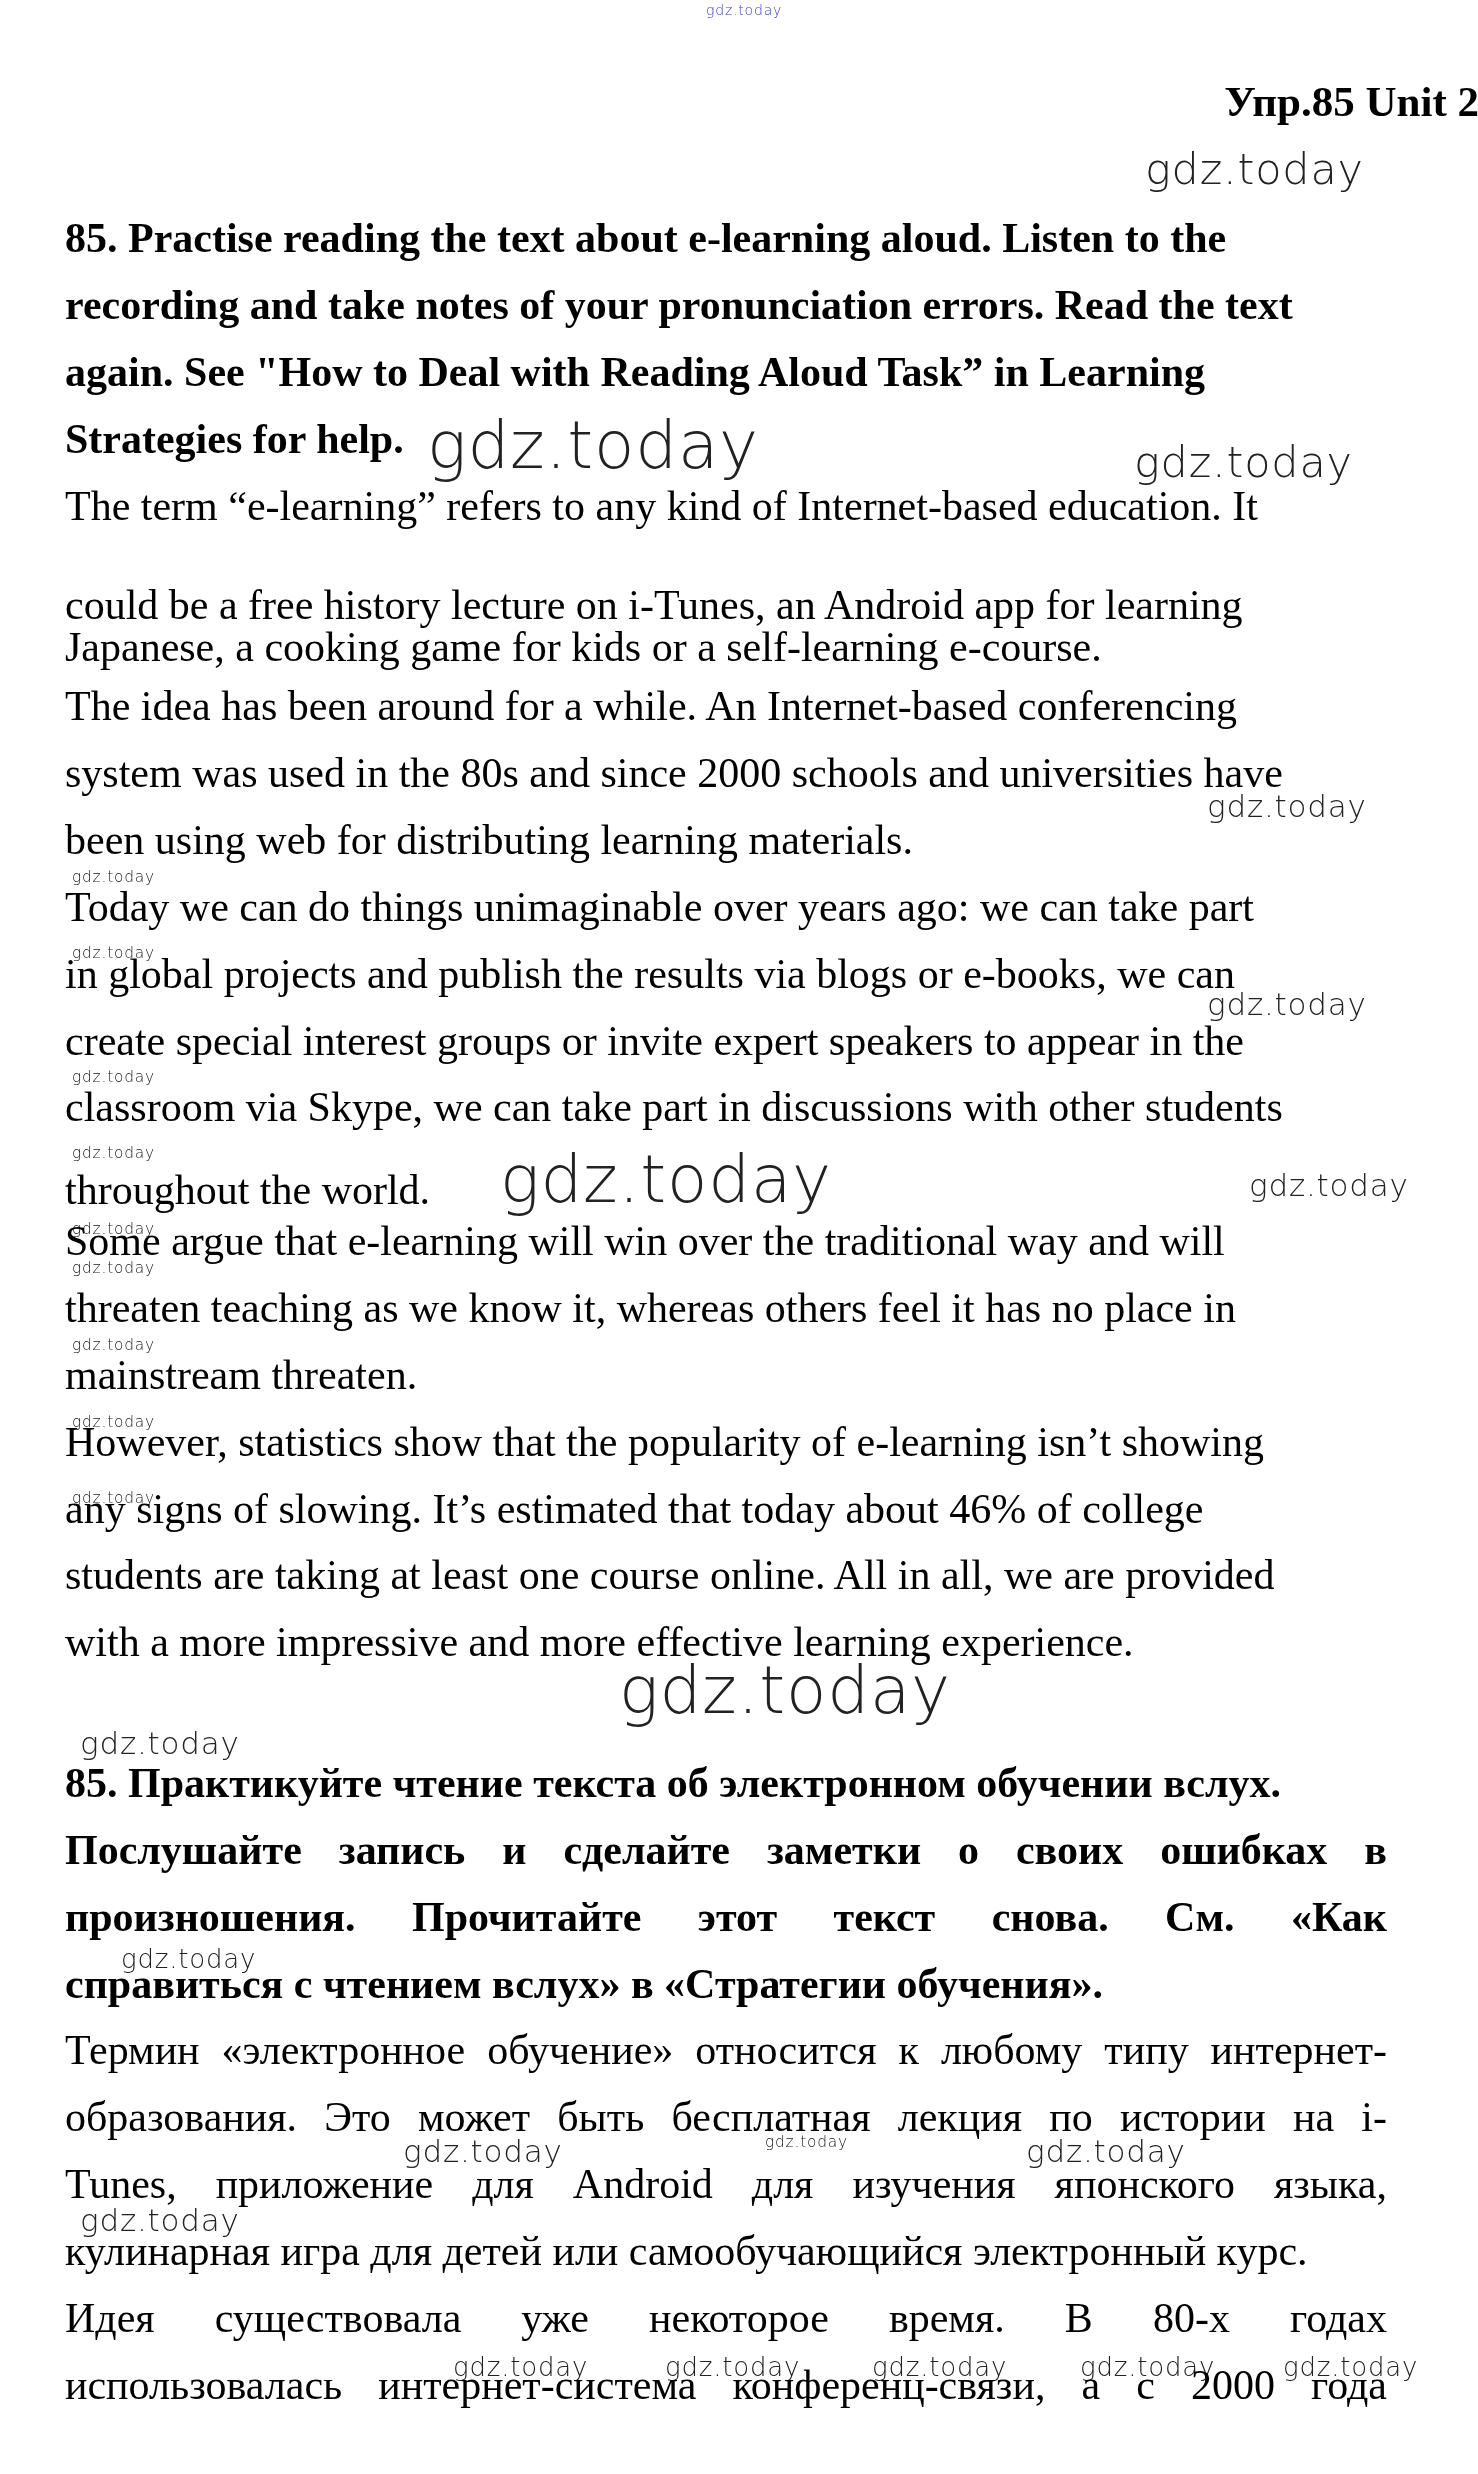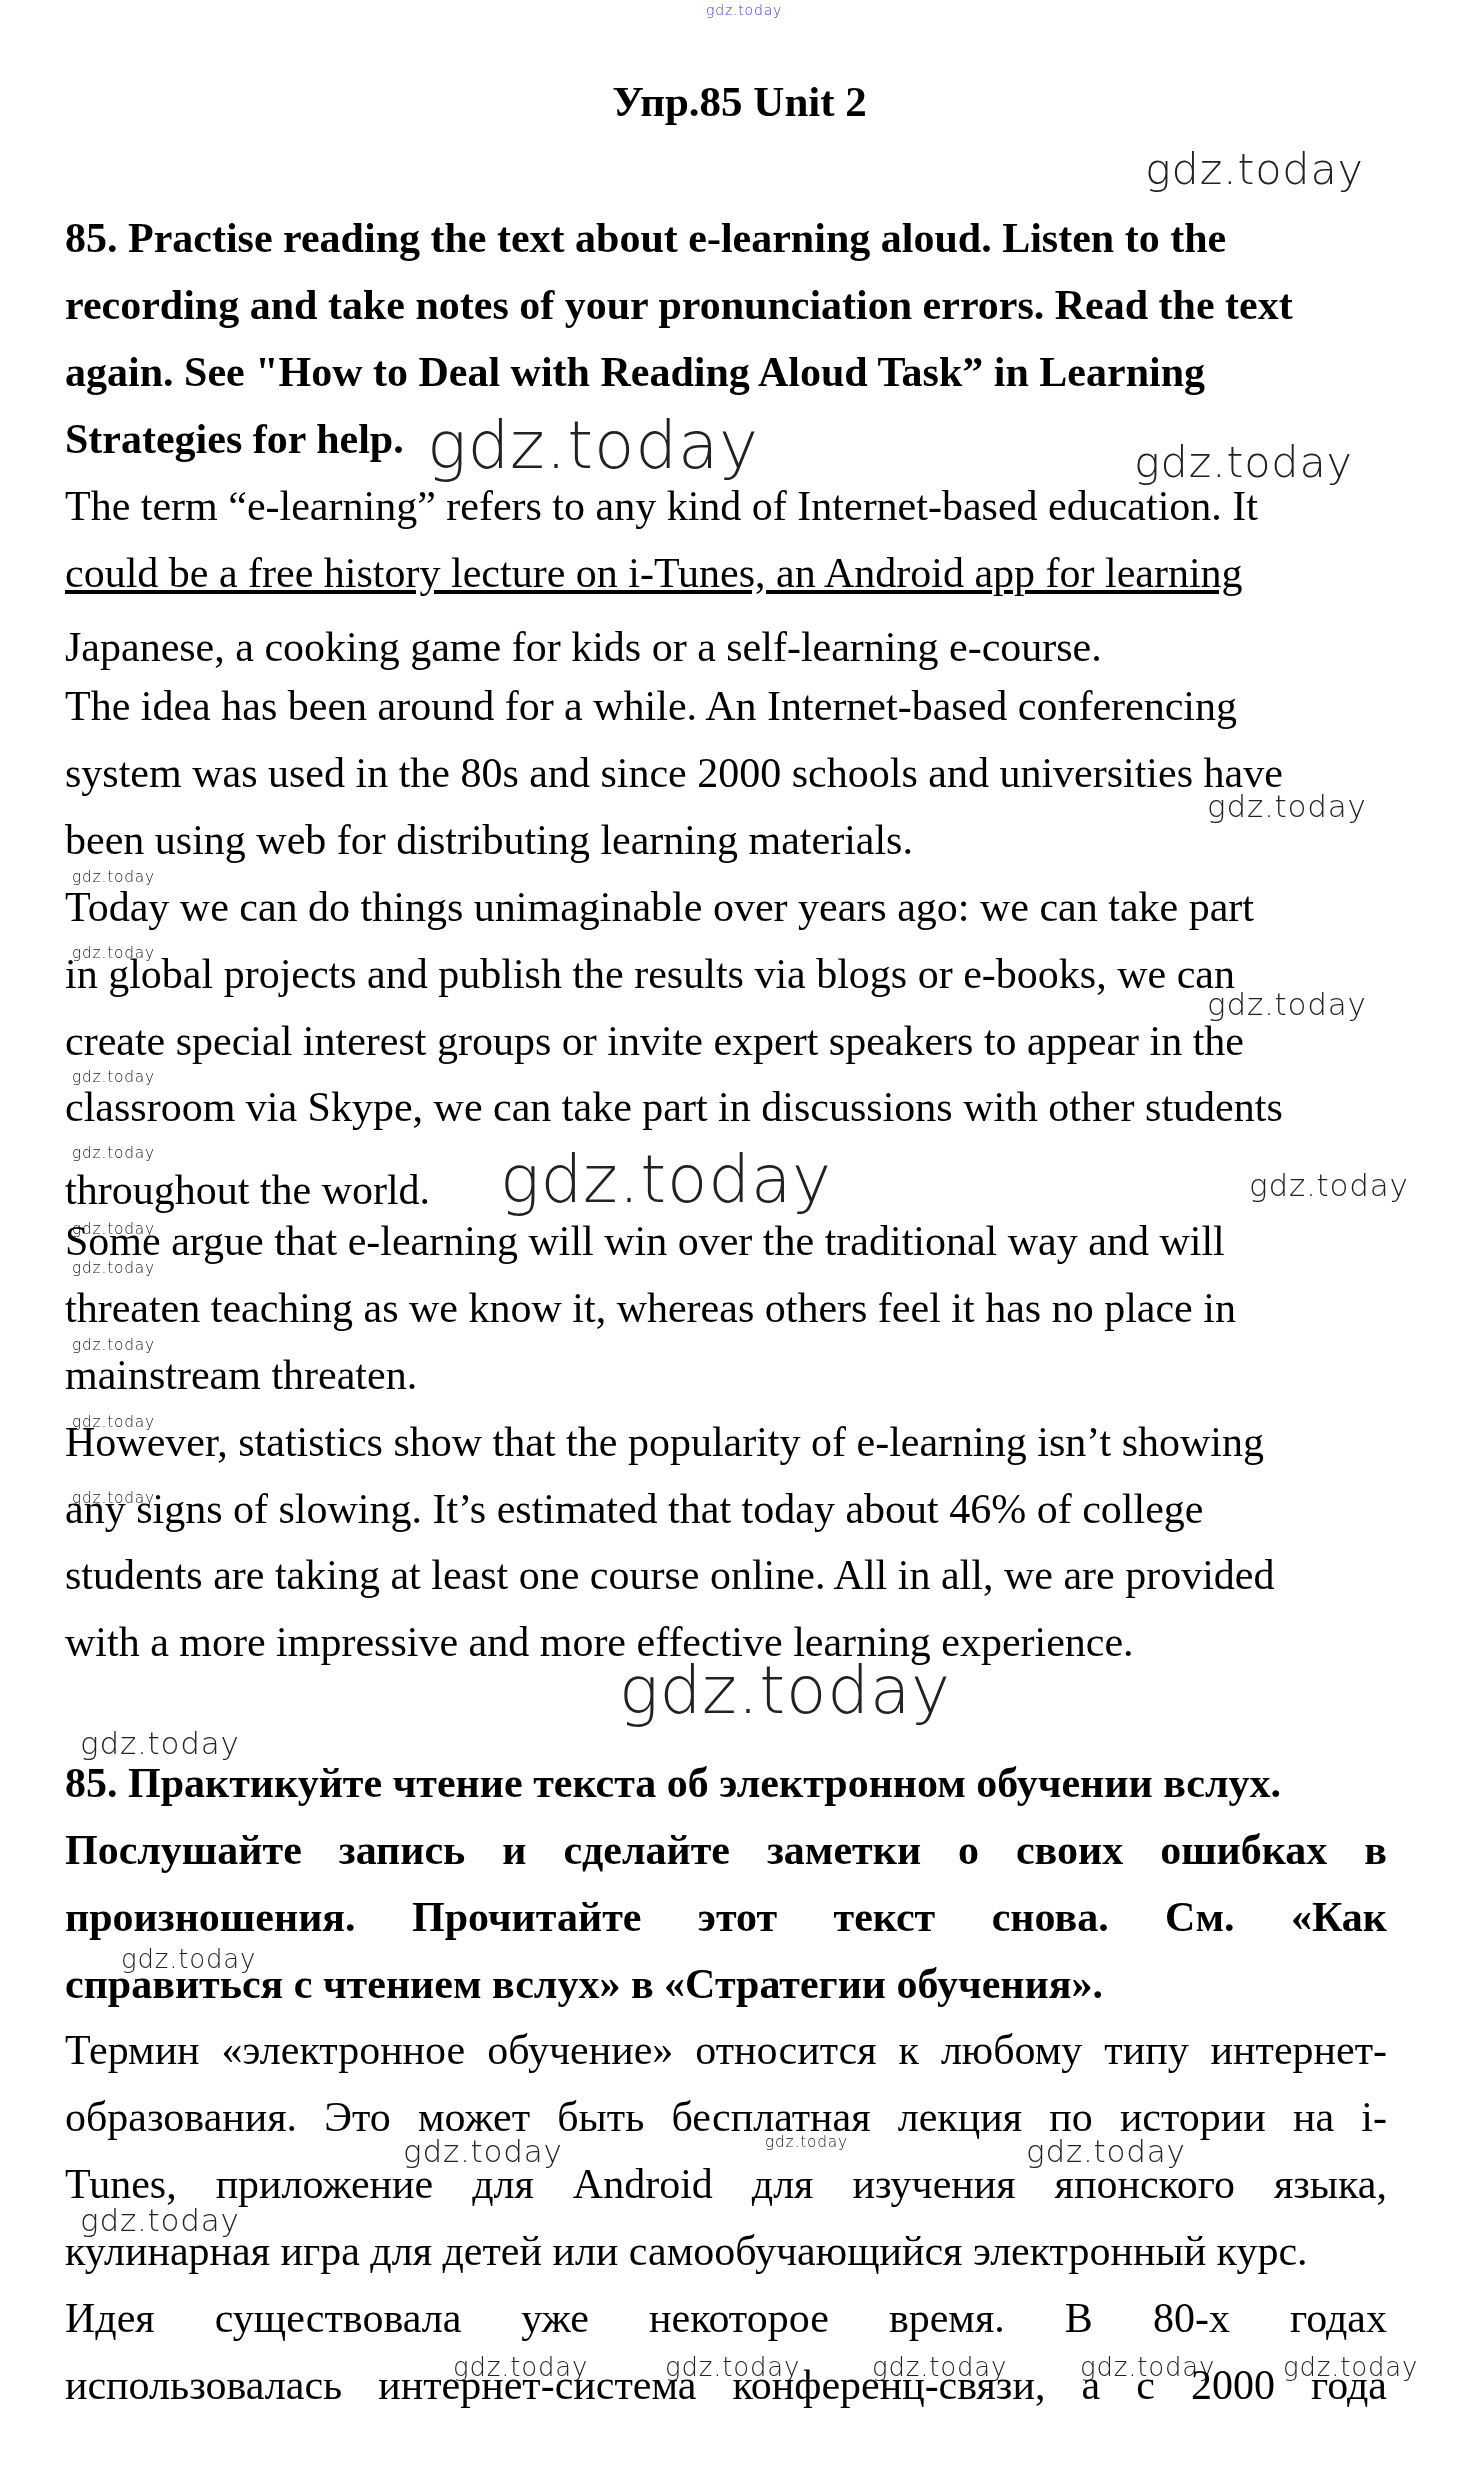--- a/index.html
+++ b/index.html
@@ -5,21 +5,21 @@
   html, body { margin: 0; padding: 0; background: #ffffff; }
   body { width: 1479px; height: 2475px; position: relative; overflow: hidden;
          font-family: "Liberation Serif", serif; color: #000; }
   .wm { position: absolute; font-family: "DejaVu Sans", sans-serif; font-weight: 200; color: #222; white-space: nowrap; letter-spacing: 0.8px; }
   .wm-top { color: #3a3adb; font-size: 14px; left: 706px; top: 1.5px; }
   .wm-xl { font-size: 66px; }
   .wm-l { font-size: 43px; }
   .wm-m { font-size: 31px; }
   .wm-s { font-size: 26px; }
   .wm-xs { font-size: 15.4px; }
-  .title { position: absolute; top: 77px; left: 0; width: 1479px; text-align: center;
+  .title { position: absolute; top: 77px; left: 0; width: 1479px; text-align: right;
            font-weight: bold; font-size: 43px; }
   .line { position: absolute; left: 65px; width: 1322px; font-size: 42px; line-height: 46px; white-space: nowrap; }
   .bold { font-weight: bold; }
   .just { text-align: justify; text-align-last: justify; }
 </style>
 </head>
 <body>
 
 <div>
 
@@ -31,21 +31,21 @@
 
   <div class="line bold" style="top:215px;">85. Practise reading the text about e-learning aloud. Listen to the</div>
   <div class="line bold" style="top:282px;">recording and take notes of your pronunciation errors. Read the text</div>
   <div class="line bold" style="top:349px;">again. See "How to Deal with Reading Aloud Task” in Learning</div>
   <div class="line bold" style="top:416px;">Strategies for help.</div>
 
   <span class="wm wm-xl" style="left:427px; top:407px;">gdz.today</span>
   <span class="wm wm-l" style="left:1134px; top:437px;">gdz.today</span>
 
   <div class="line" style="top:483px;">The term “e-learning” refers to any kind of Internet-based education. It</div>
-  <div class="line" style="top:550px;text-decoration:underline;">could be a free history lecture on i-Tunes, an Android app for learning</div>
+  <div class="line" style="top:582px;">could be a free history lecture on i-Tunes, an Android app for learning</div>
   <div class="line" style="top:616px;margin-top:8px;">Japanese, a cooking game for kids or a self-learning e-course.</div>
   <div class="line" style="top:683px;">The idea has been around for a while. An Internet-based conferencing</div>
   <div class="line" style="top:750px;">system was used in the 80s and since 2000 schools and universities have</div>
   <span class="wm wm-m" style="left:1207px; top:788px;">gdz.today</span>
   <div class="line" style="top:817px;">been using web for distributing learning materials.</div>
   <span class="wm wm-xs" style="left:72px; top:868px;">gdz.today</span>
   <div class="line" style="top:884px;">Today we can do things unimaginable over years ago: we can take part</div>
   <span class="wm wm-xs" style="left:72px; top:944px;">gdz.today</span>
   <div class="line" style="top:951px;">in global projects and publish the results via blogs or e-books, we can</div>
   <span class="wm wm-m" style="left:1207px; top:986px;">gdz.today</span>

